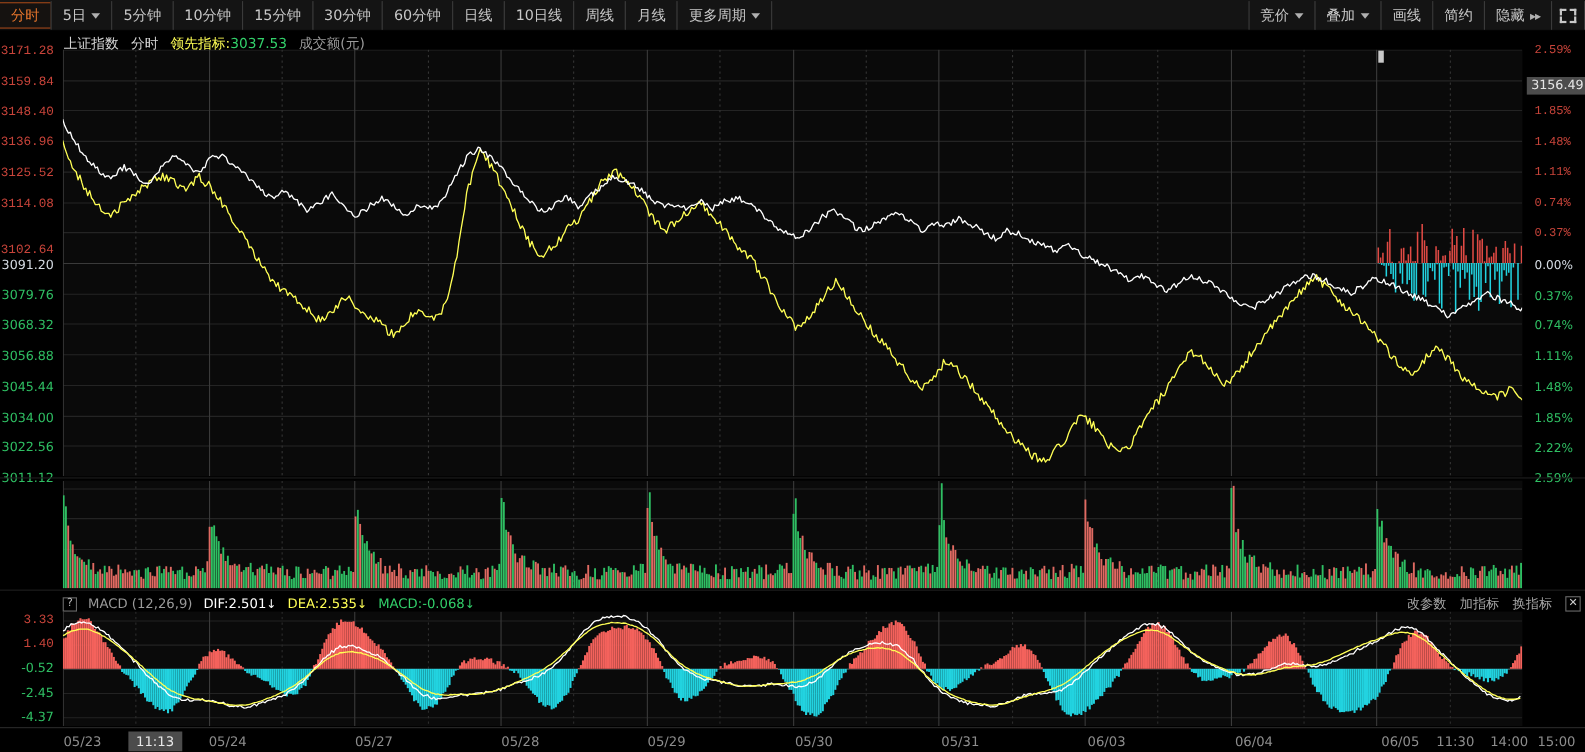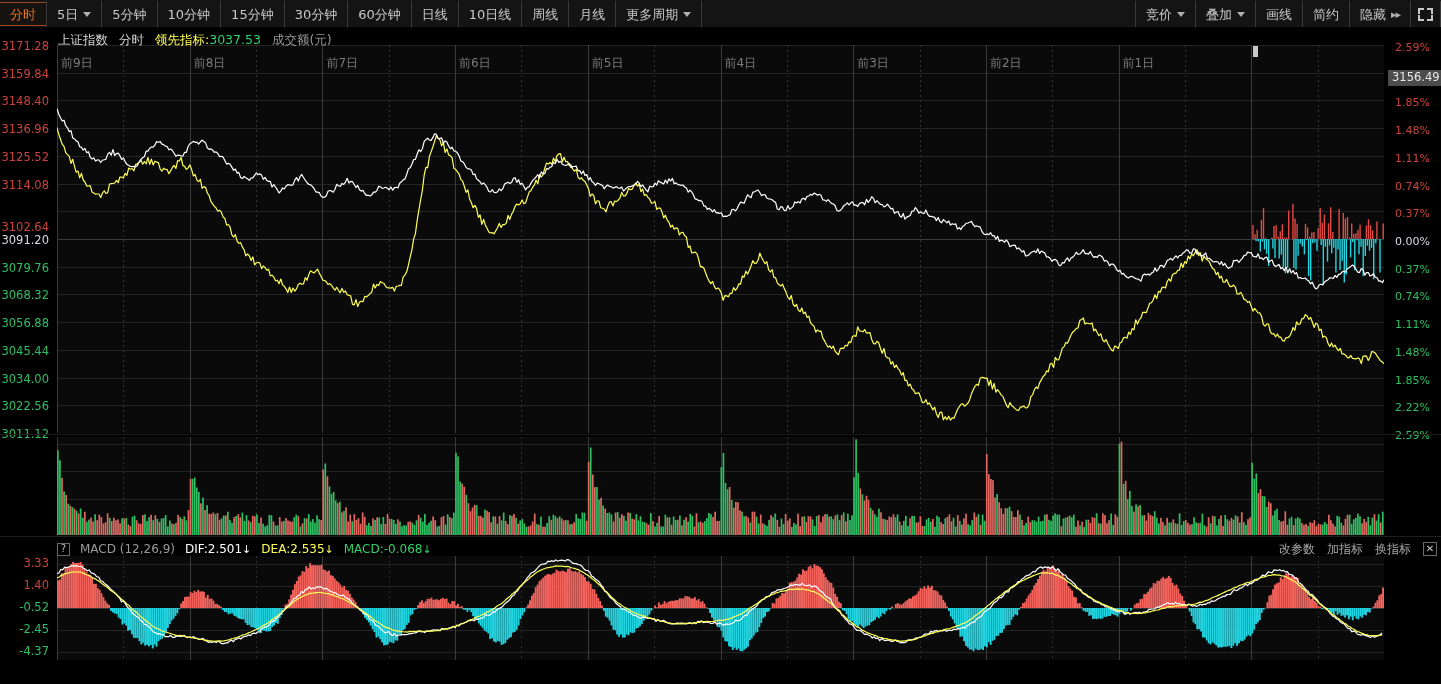--- a/index.html
+++ b/index.html
@@ -66,21 +66,21 @@
   .ylab {
     position: absolute; right: 0; font-size: 11.5px;
     text-align: right; transform: translateY(-50%);
     white-space: nowrap; line-height: 1;
   }
   .ylab-r {
     position: absolute; left: 0; font-size: 11px;
     text-align: left; transform: translateY(-50%);
     white-space: nowrap; line-height: 1;
   }
-  .up { color: #c8443a; }
+  .up { color: #c8443a; font-family: Liberation Mono, monospace; }
   .dn { color: #2fbf63; }
   .neu { color: #d5dbe3; }
   .vol-lab { color: #8d8d8d; font-size: 11.5px; }
 
   .daylab {
     position: absolute; top: 2px; color: #7b7b7b; font-size: 12px;
     white-space: nowrap;
   }
 
   .hl-box {
@@ -381,31 +381,20 @@
       <div class="ylab-r up" style="top: 140.571px; left: 7px;">0.74%</div>
       <div class="ylab-r up" style="top: 168.286px; left: 7px;">0.37%</div>
       <div class="ylab-r neu" style="top: 196px; left: 7px;">0.00%</div>
       <div class="ylab-r dn" style="top: 223.714px; left: 7px;">0.37%</div>
       <div class="ylab-r dn" style="top: 251.429px; left: 7px;">0.74%</div>
       <div class="ylab-r dn" style="top: 279.143px; left: 7px;">1.11%</div>
       <div class="ylab-r dn" style="top: 306.857px; left: 7px;">1.48%</div>
       <div class="ylab-r dn" style="top: 334.571px; left: 7px;">1.85%</div>
       <div class="ylab-r dn" style="top: 362.286px; left: 7px;">2.22%</div>
       <div class="ylab-r dn" style="top: 390px; left: 7px;">2.59%</div>
-    </div>
-  <div id="dayLabels" style="position:absolute; left:57px; top:53px; width:1327px; height:18px;">
-      <div class="daylab" style="left: 4px;">前9日</div>
-      <div class="daylab" style="left: 136.7px;">前8日</div>
-      <div class="daylab" style="left: 269.4px;">前7日</div>
-      <div class="daylab" style="left: 402.1px;">前6日</div>
-      <div class="daylab" style="left: 534.8px;">前5日</div>
-      <div class="daylab" style="left: 667.5px;">前4日</div>
-      <div class="daylab" style="left: 800.2px;">前3日</div>
-      <div class="daylab" style="left: 932.9px;">前2日</div>
-      <div class="daylab" style="left: 1065.6px;">前1日</div>
     </div>
   <div class="hl-box" style="left:1388px; top:70px;">3156.49</div>
   <div class="crosshair-mark" style="left:1253px; top:46px;"></div>
 
   <div class="sep" style="left:0; top:434px; width:1441px; height:1px;"></div>
   <div class="plot" id="volPlot" style="left:57px; top:437px; width:1327px; height:98px;">
     <svg id="volSvg" width="1327" height="98">
         <line x1="0" y1="7.5" x2="1327" y2="7.5" stroke="#242424" stroke-width="1"></line>
         <line x1="0" y1="34.5" x2="1327" y2="34.5" stroke="#242424" stroke-width="1"></line>
         <line x1="0" y1="62.5" x2="1327" y2="62.5" stroke="#242424" stroke-width="1"></line>
@@ -1820,13 +1809,29 @@
       </svg>
   </div>
   <div id="macdY" style="position:absolute; left:0; top:556px; width:53px; height:104px;padding-left:33px;">
       <div class="ylab up" style="top: 8px; right: 4px;">3.33</div>
       <div class="ylab up" style="top: 30px; right: 4px;">1.40</div>
       <div class="ylab dn" style="top: 52px; right: 4px;">-0.52</div>
       <div class="ylab dn" style="top: 74px; right: 4px;">-2.45</div>
       <div class="ylab dn" style="top: 96px; right: 4px; margin-left: 32px;">-4.37</div>
     </div>
 
+  <div id="timeaxis">
+      <div class="t" style="left: 75px;">05/23</div>
+      <div class="t hl" style="left: 141px;">11:13</div>
+      <div class="t" style="left: 207px;">05/24</div>
+      <div class="t" style="left: 340px;">05/27</div>
+      <div class="t" style="left: 473px;">05/28</div>
+      <div class="t" style="left: 606px;">05/29</div>
+      <div class="t" style="left: 740px;">05/30</div>
+      <div class="t" style="left: 873px;">05/31</div>
+      <div class="t" style="left: 1006px;">06/03</div>
+      <div class="t" style="left: 1140px;">06/04</div>
+      <div class="t" style="left: 1273px;">06/05</div>
+      <div class="t" style="left: 1323px;">11:30</div>
+      <div class="t" style="left: 1372px;">14:00</div>
+      <div class="t" style="left: 1415px;">15:00</div>
+    </div>
 </div>
 
 </body></html>

